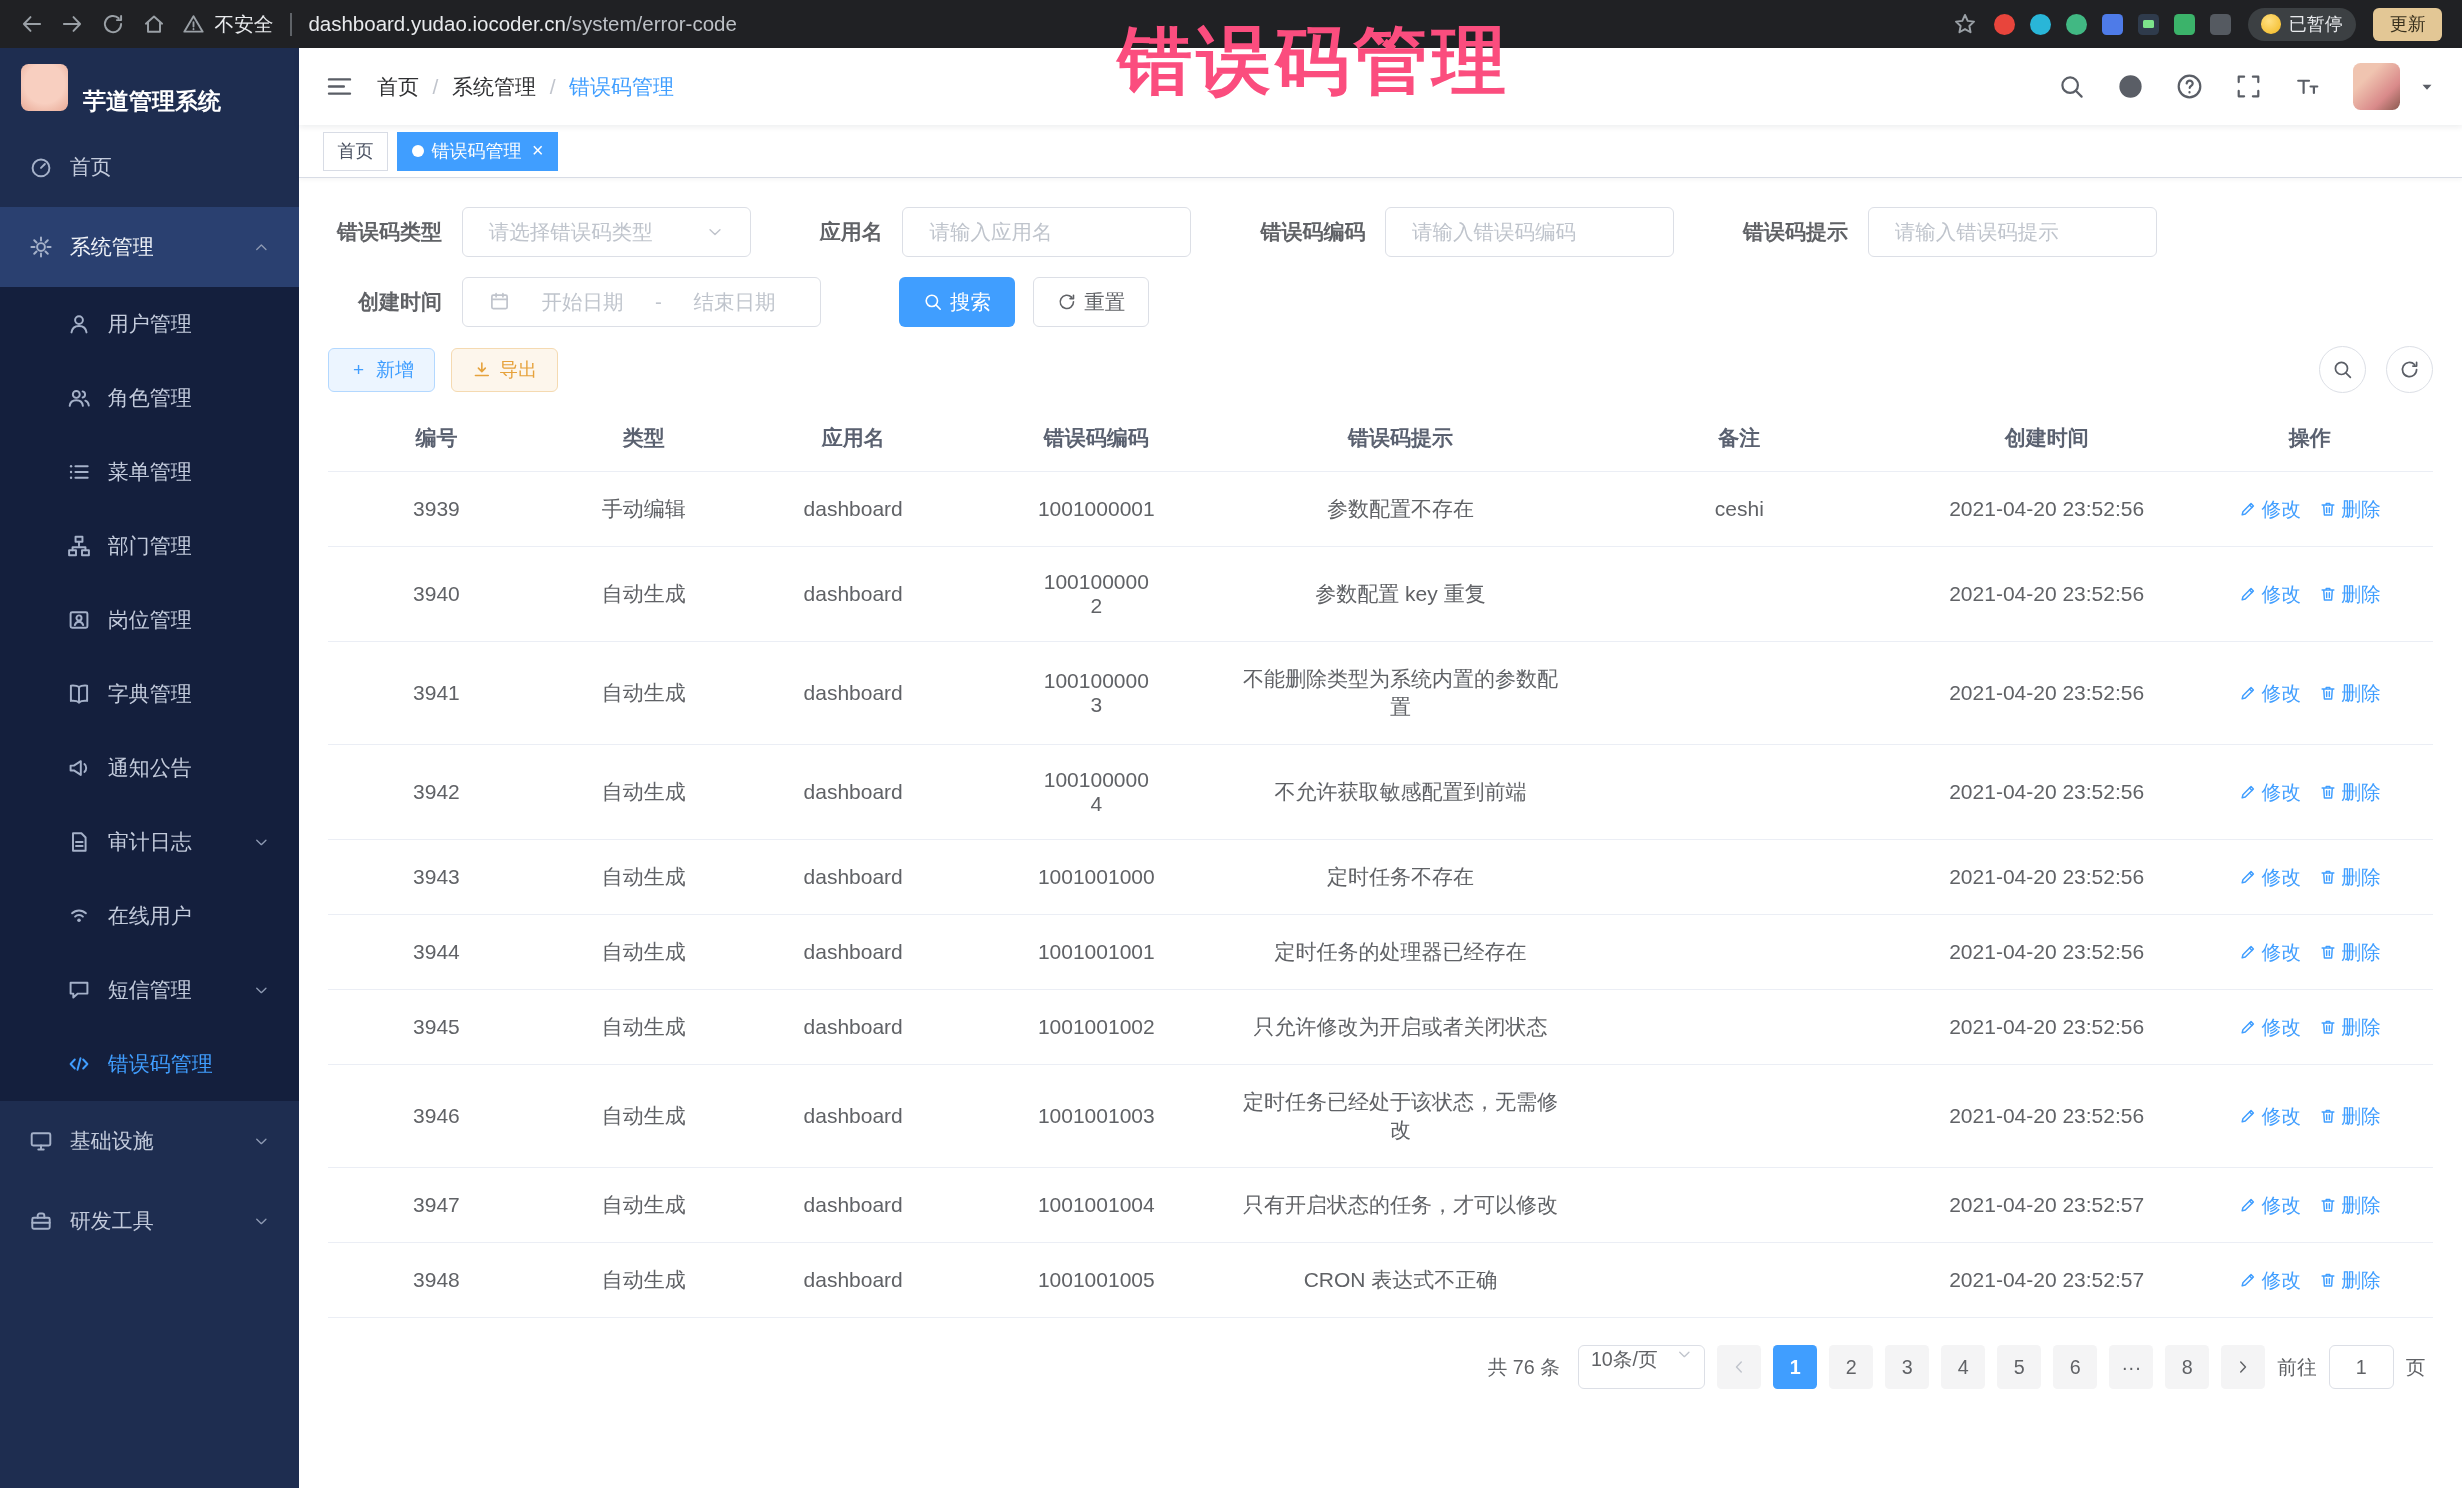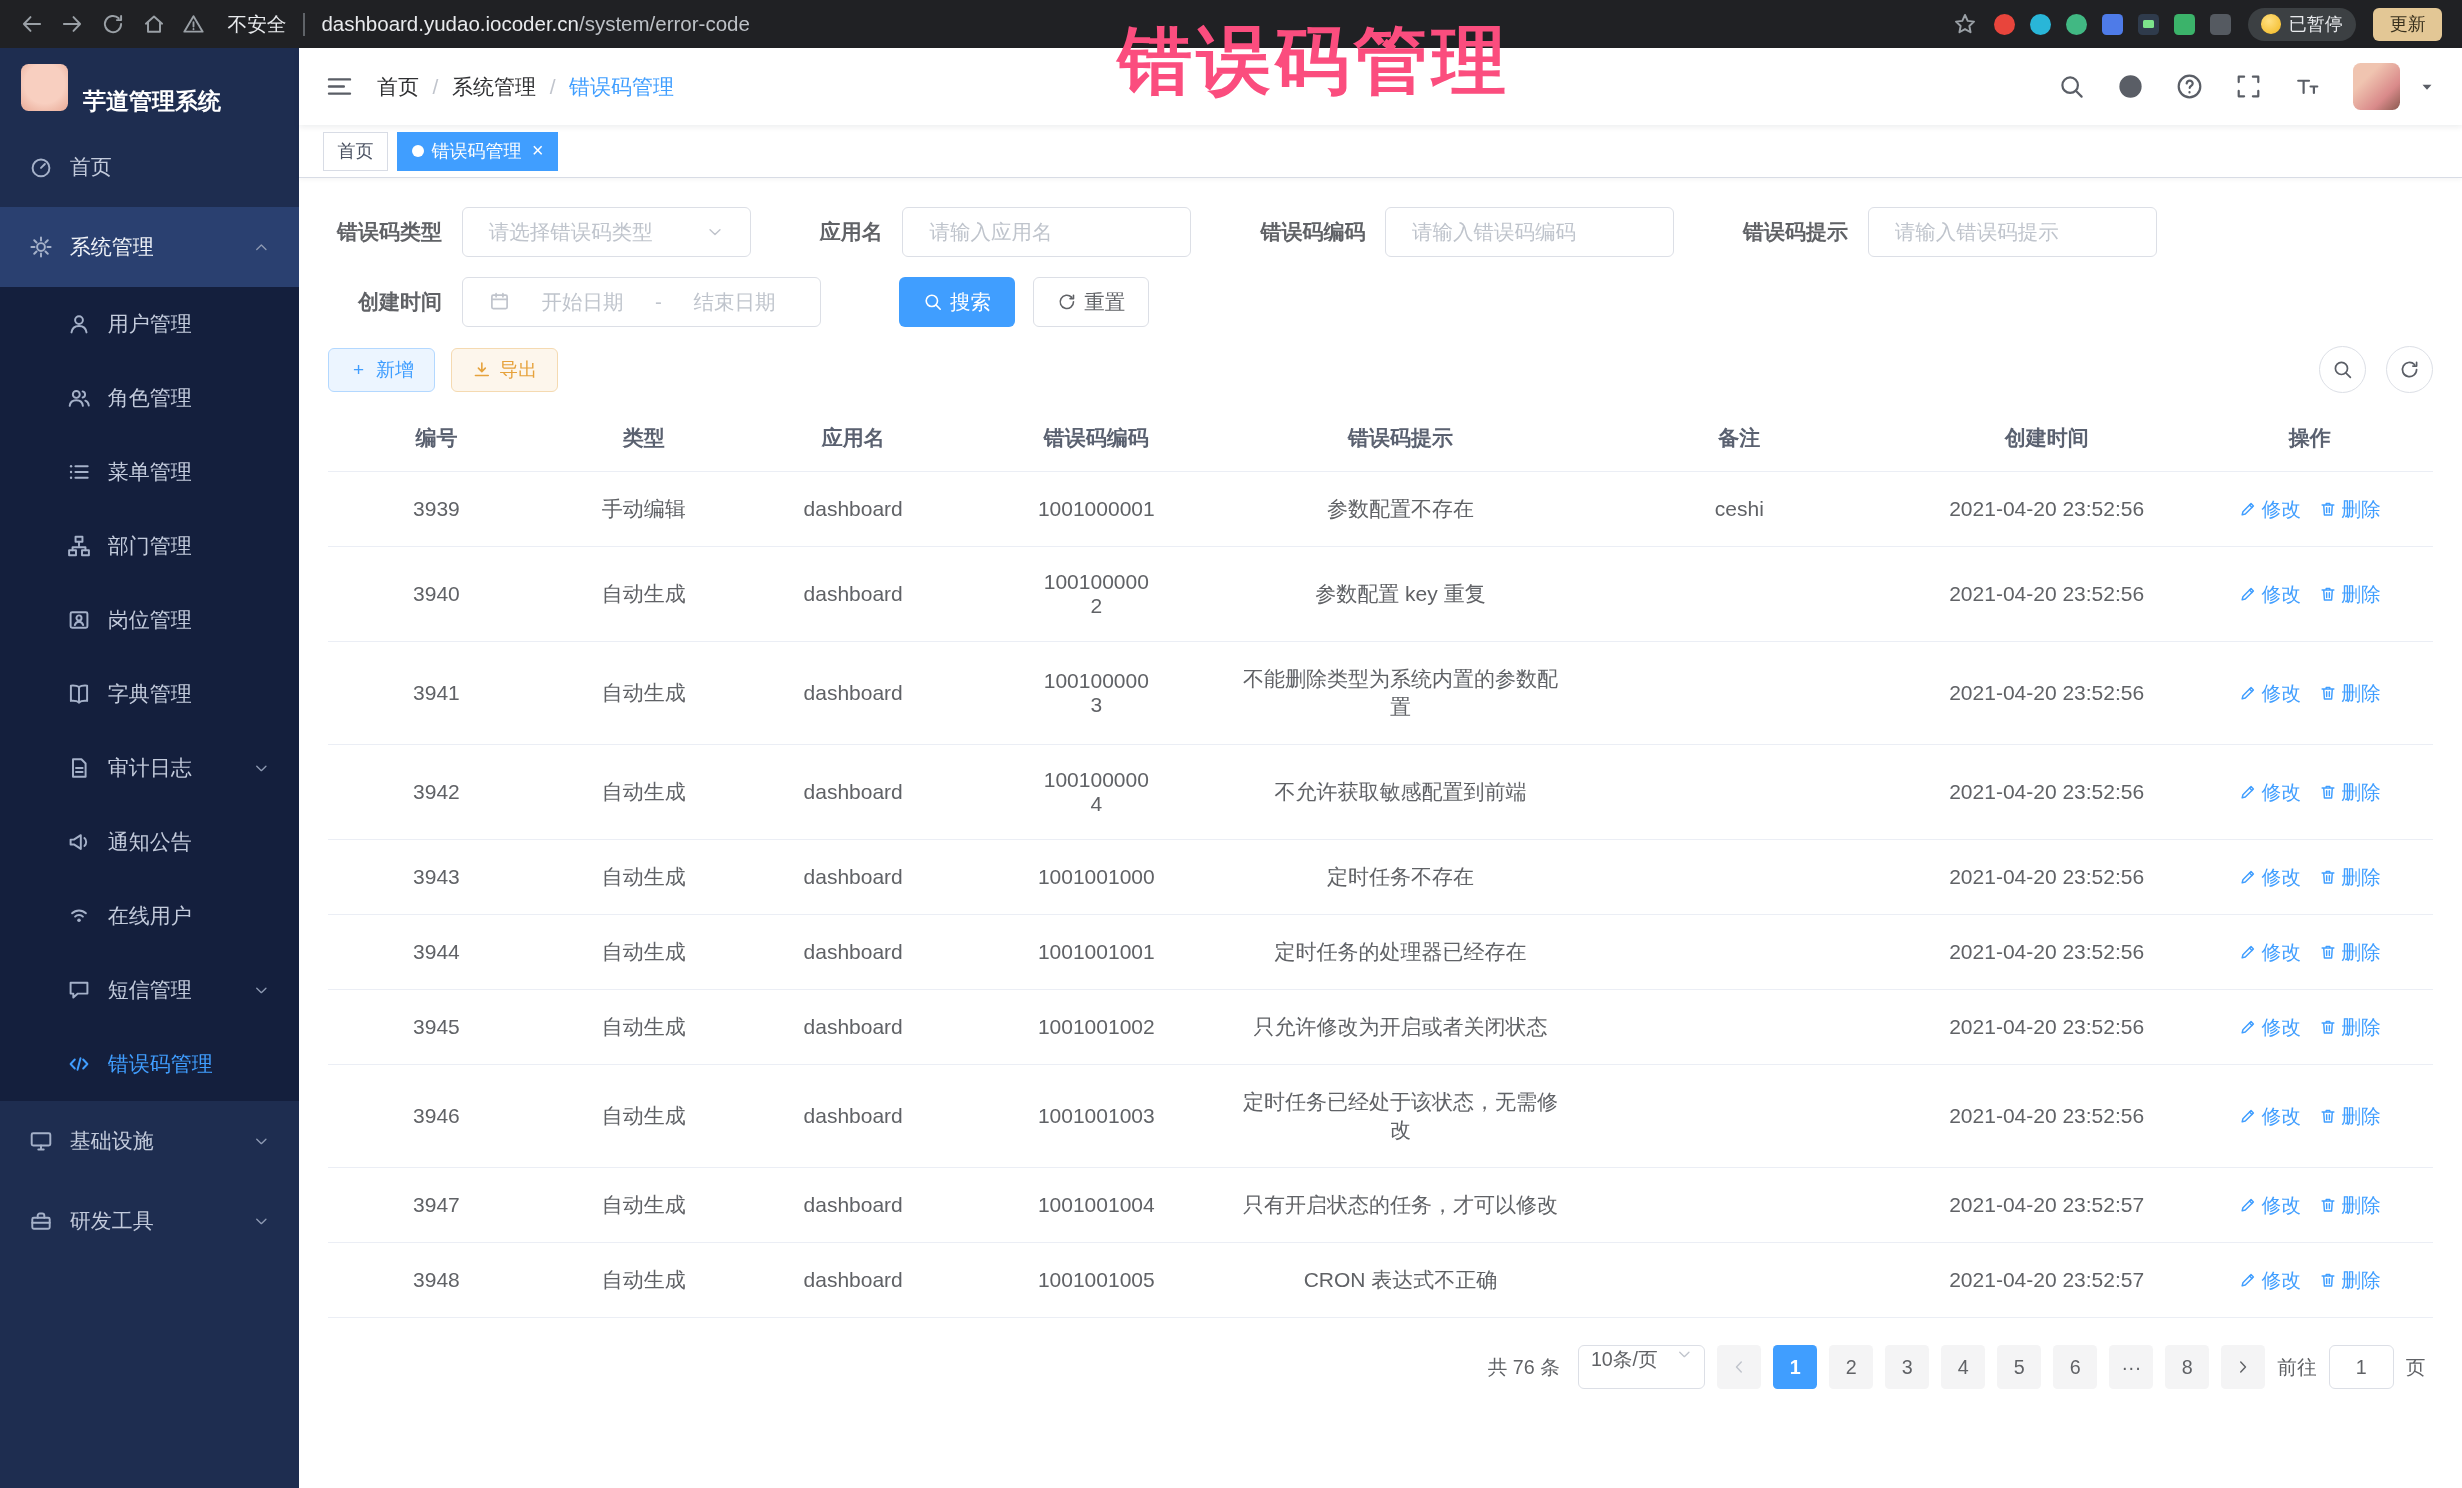--- a/index.html
+++ b/index.html
@@ -5,21 +5,21 @@
   * { box-sizing: border-box; margin: 0; padding: 0; }
   html,body { width: 2462px; height: 1488px; overflow: hidden; }
   body { font-family: "Liberation Sans", "DejaVu Sans", sans-serif; background: #fff; position: relative; color:#303133; }
   i[data-icon]{ display:inline-flex; align-items:center; justify-content:center; font-style:normal; flex-shrink:0; }
   i[data-icon] svg{ width:100%; height:100%; display:block; }
   i[data-icon] .tx{ line-height:1; }
 
   
   .browser{ height:48px; background:#202124; display:flex; align-items:center; gap:16.7px; padding:0 19.7px; color:#e8eaed; font-size:19.7px; }
   .bicon{ width:24px; height:24px; color:#9aa0a6; cursor:pointer; }
-  .sec{ display:flex; align-items:center; gap:22px; }
+  .sec{ display:flex; align-items:center; gap:9px; }
   .sec .warn{ width:23px; height:23px; color:#9aa0a6; }
   .vdiv{ width:1.5px; height:23px; background:#5f6368; }
   .url{ white-space:nowrap; font-size:20.5px; }
   .url .path{ color:#bdc1c6; }
   .spacer{ flex:1; }
   .star{ width:24px; height:24px; color:#9aa0a6; }
   .exts{ display:flex; align-items:center; gap:15px; }
   .ext{ width:21px; height:21px; display:inline-block; border-radius:50%; cursor:pointer; }
   .record-icon{ background:#e8453c; }
   .cast-icon{ background:#29b6d8; }
@@ -264,41 +264,41 @@
           <div class="m-item">
             <i class="ic-box" data-icon="book-icon">
               <svg viewBox="0 0 16 16" fill="none" stroke="currentColor" stroke-width="1.3" stroke-linecap="round" stroke-linejoin="round">
                 <path d="M8 3.4C6.9 2.5 5 2.2 2.6 2.4v10.2c2.4-.2 4.3.1 5.4 1 1.1-.9 3-1.2 5.4-1V2.4C11 2.2 9.1 2.5 8 3.4z"></path>
                 <path d="M8 3.4v10.2"></path>
               </svg>
             </i>
             <span class="lbl">字典管理</span>
           </div>
           <div class="m-item">
+            <i class="ic-box" data-icon="megaphone-icon">
+              <svg viewBox="0 0 16 16" fill="none" stroke="currentColor" stroke-width="1.3" stroke-linecap="round" stroke-linejoin="round">
+                <path d="M2.4 6.4v3.2h2.2l4.6 3V3.4l-4.6 3H2.4z"></path>
+                <path d="M11.6 5.4c1.6 1.3 1.6 3.9 0 5.2"></path>
+              </svg>
+            </i>
+            <span class="lbl">通知公告</span>
+          </div>
+          <div class="m-item">
             <i class="ic-box" data-icon="document-icon">
               <svg viewBox="0 0 16 16" fill="none" stroke="currentColor" stroke-width="1.3" stroke-linecap="round" stroke-linejoin="round">
                 <path d="M4 2.2h5.6l2.8 2.8v8.8H4z"></path>
                 <path d="M6 8h4.4M6 10.6h4.4"></path>
               </svg>
             </i>
             <span class="lbl">审计日志</span>
             <i class="chev" data-icon="chevron-down-icon">
               <svg viewBox="0 0 16 16" fill="none" stroke="currentColor" stroke-width="1.3" stroke-linecap="round" stroke-linejoin="round">
                 <path d="M3.6 6l4.4 4.2L12.4 6"></path>
               </svg>
             </i>
-          </div>
-          <div class="m-item">
-            <i class="ic-box" data-icon="megaphone-icon">
-              <svg viewBox="0 0 16 16" fill="none" stroke="currentColor" stroke-width="1.3" stroke-linecap="round" stroke-linejoin="round">
-                <path d="M2.4 6.4v3.2h2.2l4.6 3V3.4l-4.6 3H2.4z"></path>
-                <path d="M11.6 5.4c1.6 1.3 1.6 3.9 0 5.2"></path>
-              </svg>
-            </i>
-            <span class="lbl">通知公告</span>
           </div>
           <div class="m-item">
             <i class="ic-box" data-icon="signal-icon">
               <svg viewBox="0 0 16 16" fill="none" stroke="currentColor" stroke-width="1.3" stroke-linecap="round" stroke-linejoin="round">
                 <circle cx="8" cy="10.8" r="1.2" fill="currentColor" stroke="none"></circle>
                 <path d="M5.4 8.4a3.7 3.7 0 0 1 5.2 0M3.4 6.2a6.5 6.5 0 0 1 9.2 0"></path>
               </svg>
             </i>
             <span class="lbl">在线用户</span>
           </div>

